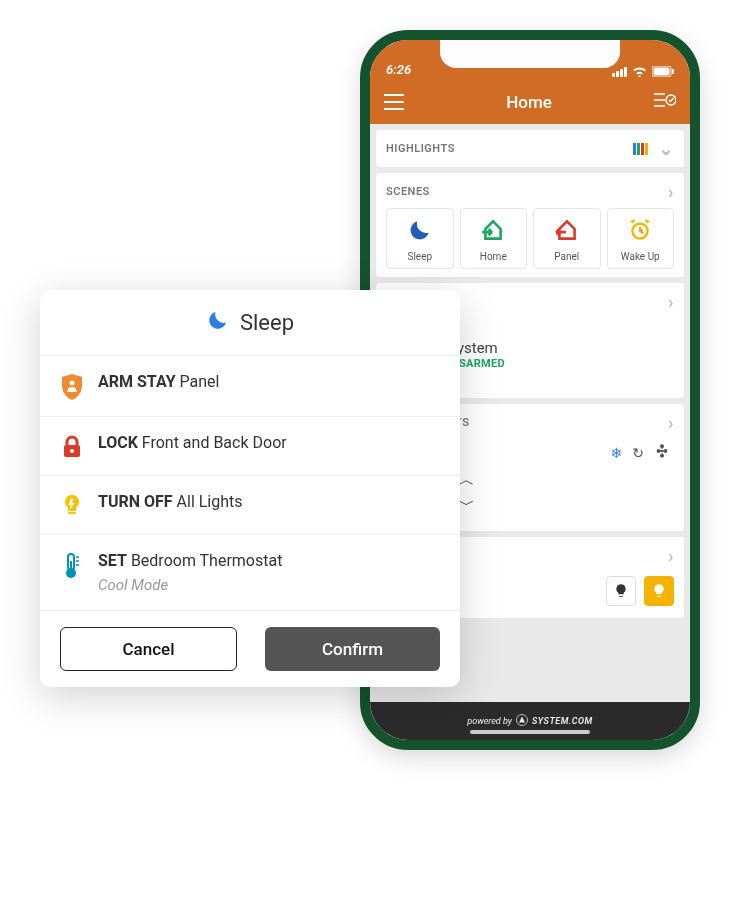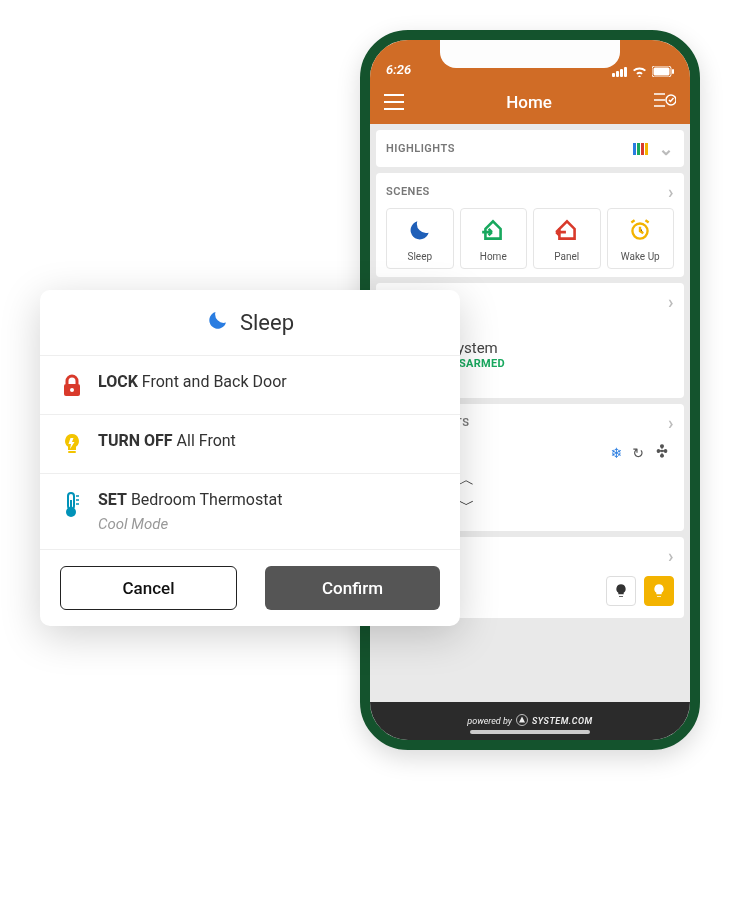--- a/index.html
+++ b/index.html
@@ -348,41 +348,51 @@
 <div class="modal">
   <div class="modal-title">
     <span>
       <svg viewBox="0 0 24 24">
           <path fill="#2a7de1" d="M20 14.5A8.5 8.5 0 0 1 9.5 4a8.5 8.5 0 1 0 10.5 10.5z"></path>
         </svg>
     </span>
     <span>Sleep</span>
   </div>
 
+  <div class="action-row">
+    <span class="aicon">
+      <svg width="22" height="26" viewBox="0 0 22 26">
+          <path fill="#f08a2c" d="M11 0l10 3v8c0 8-5 13-10 15C6 24 1 19 1 11V3z"></path>
+          <circle cx="11" cy="9" r="2.5" fill="#fff"></circle>
+          <path fill="#fff" d="M6.5 17c0-2.5 2-4 4.5-4s4.5 1.5 4.5 4v1h-9z"></path>
+        </svg>
+    </span>
+    <div class="atext"><span class="strong">ARM STAY</span> <span>Panel</span></div>
+  </div>
 
   <div class="action-row">
     <span class="aicon">
       <svg width="20" height="24" viewBox="0 0 20 24">
           <rect x="2" y="10" width="16" height="12" rx="2" fill="#d93a2b"></rect>
           <path fill="none" stroke="#d93a2b" stroke-width="3" d="M5 10V7a5 5 0 0110 0v3"></path>
           <circle cx="10" cy="16" r="2" fill="#fff"></circle>
         </svg>
     </span>
     <div class="atext"><span class="strong">LOCK</span> <span>Front and Back Door</span></div>
   </div>
 
   <div class="action-row">
     <span class="aicon">
       <svg width="20" height="24" viewBox="0 0 20 24">
           <path fill="#f3c400" d="M10 1a7 7 0 00-4 12.7V17h8v-3.3A7 7 0 0010 1z"></path>
           <rect x="6" y="18" width="8" height="2" rx="1" fill="#f3c400"></rect>
           <path fill="#fff" d="M8.5 5l-2 6h2.5l-1 5 4.5-7h-2.5l1.5-4z"></path>
         </svg>
     </span>
-    <div class="atext"><span class="strong">TURN OFF</span> <span>All Front</span></div>
+    <div class="atext"><span class="strong">TURN OFF</span> <span>All Lights</span></div>
   </div>
 
   <div class="action-row">
     <span class="aicon">
       <svg width="20" height="26" viewBox="0 0 20 26">
           <rect x="6" y="1" width="6" height="16" rx="3" fill="none" stroke="#0092b8" stroke-width="2"></rect>
           <circle cx="9" cy="20" r="5" fill="#0092b8"></circle>
           <rect x="8" y="8" width="2" height="10" fill="#0092b8"></rect>
           <path stroke="#0092b8" stroke-width="1.5" d="M14 4h3M14 8h3M14 12h3"></path>
         </svg>

